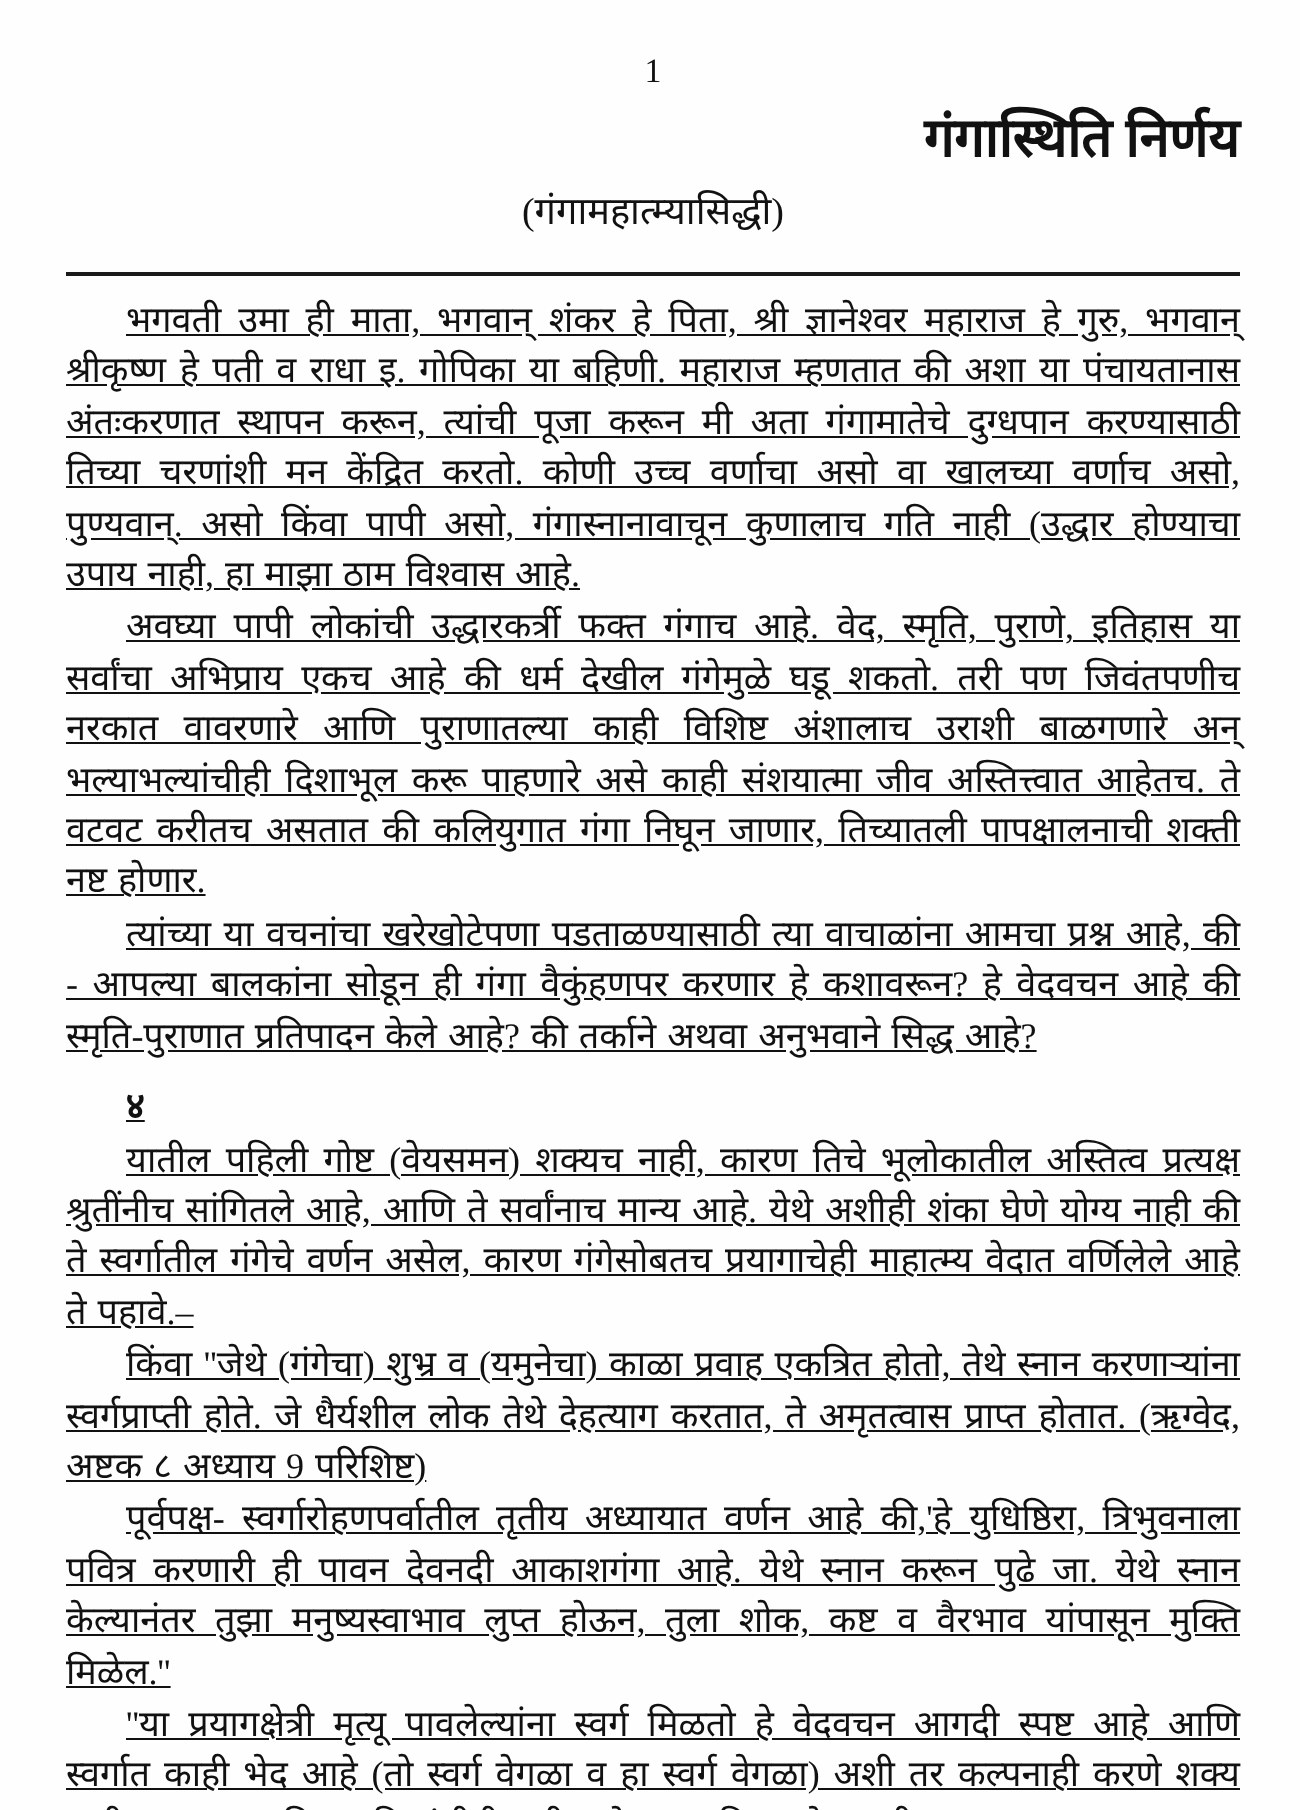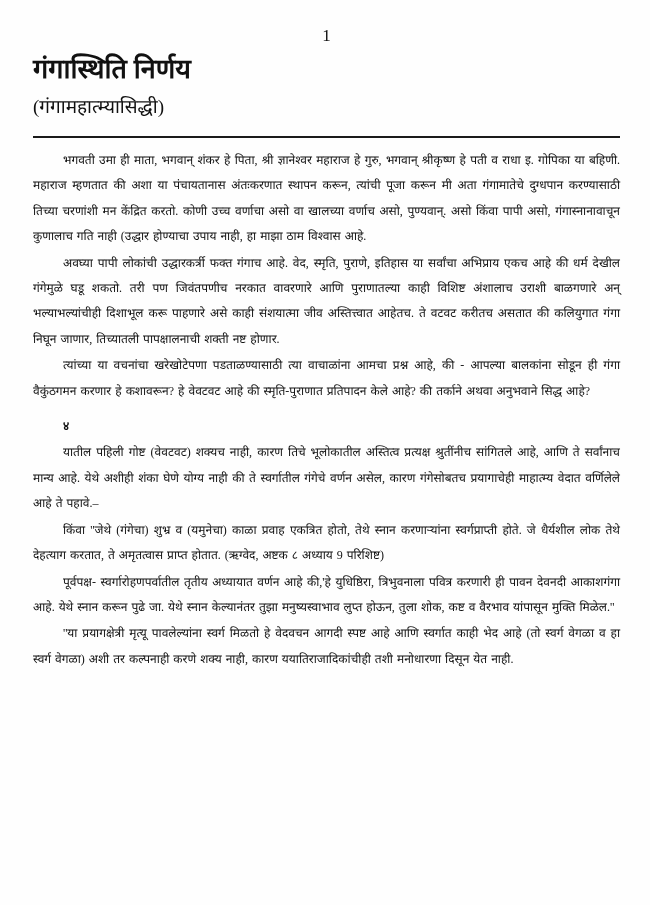--- a/index.html
+++ b/index.html
@@ -17,54 +17,55 @@
     overflow: hidden;
   }
   .page-number {
     text-align: center;
     font-size: 17px;
     line-height: 20px;
     margin-bottom: 6px;
     font-family: "Liberation Serif", serif;
   }
   .doc-title {
-    text-align: left;
+    text-align: right;
     font-size: 27px;
     font-weight: bold;
     line-height: 34px;
     margin-bottom: 8px;
   }
   .doc-subtitle {
-    text-align: left;
+    text-align: center;
     font-size: 19px;
     font-weight: normal;
     line-height: 26px;
     margin-bottom: 16px;
   }
   .running-head {
     position: relative;
     height: 22px;
     font-size: 15.5px;
     font-weight: bold;
     margin-bottom: 6px;
   }
   .running-head .left  { position: absolute; left: 0; top: 0; }
   .running-head .mid   { position: absolute; left: 268px; top: 0; }
   .head-rule {
     border: 0;
     border-top: 2px solid #1a1a1a;
     margin: 0 0 10px 0;
   }
   .body-text p {
-    font-size: 12px;
+    font-size: 18px;
     line-height: 25.4px;
     text-align: justify;
     text-indent: 30px;
     margin-bottom: 1px;
     word-spacing: 1px;
+    text-decoration: underline;
   }
   .section-marker {
     text-align: center;
     font-size: 16px;
     font-weight: bold;
     line-height: 25px;
     margin: 10px 0 10px 0;
     text-indent: 0;
   }
 </style>
@@ -79,24 +80,24 @@
 
   <div class="doc-subtitle">(गंगामहात्म्यासिद्धी)</div>
 
 
   <hr class="head-rule">
 
   <div class="body-text">
 
     <p>भगवती उमा ही माता, भगवान् शंकर हे पिता, श्री ज्ञानेश्वर महाराज हे गुरु, भगवान् श्रीकृष्ण हे पती व राधा इ. गोपिका या बहिणी. महाराज म्हणतात की अशा या पंचायतानास अंतःकरणात स्थापन करून, त्यांची  पूजा करून मी अता गंगामातेचे दुग्धपान करण्यासाठी तिच्या चरणांशी मन केंद्रित करतो. कोणी उच्च वर्णाचा असो वा खालच्या वर्णाच असो, पुण्यवान्. असो किंवा पापी असो, गंगास्नानावाचून कुणालाच गति  नाही (उद्धार होण्याचा उपाय नाही, हा माझा ठाम विश्वास आहे.</p>
     <p>अवघ्या पापी लोकांची उद्धारकर्त्री फक्त गंगाच आहे. वेद, स्मृति, पुराणे, इतिहास या सर्वांचा अभिप्राय एकच आहे की धर्म देखील गंगेमुळे घडू शकतो. तरी पण जिवंतपणीच नरकात वावरणारे आणि पुराणातल्या काही विशिष्ट अंशालाच उराशी बाळगणारे अन् भल्याभल्यांचीही दिशाभूल करू पाहणारे असे काही संशयात्मा जीव अस्तित्त्वात आहेतच. ते वटवट करीतच असतात की कलियुगात गंगा निघून जाणार, तिच्यातली पापक्षालनाची शक्ती नष्ट होणार.</p>
-    <p>त्यांच्या या वचनांचा खरेखोटेपणा पडताळण्यासाठी त्या वाचाळांना आमचा प्रश्न आहे, की - आपल्या बालकांना सोडून ही गंगा वैकुंठगमन करणार हे कशावरून? हे वेवटवट आहे की स्मृति-पुराणात प्रतिपादन केले आहे? की तर्काने अथवा अनुभवाने सिद्ध आहे?</p>
+    <p>त्यांच्या या वचनांचा खरेखोटेपणा पडताळण्यासाठी त्या वाचाळांना आमचा प्रश्न आहे, की - आपल्या बालकांना सोडून ही गंगा वैकुंहणपर करणार हे कशावरून? हे वेदवचन आहे की स्मृति-पुराणात प्रतिपादन केले आहे? की तर्काने अथवा अनुभवाने सिद्ध आहे?</p>
 
     <p class="section-marker">४</p>
 
-    <p>यातील पहिली गोष्ट (वेवटवट) शक्यच नाही, कारण तिचे भूलोकातील अस्तित्व प्रत्यक्ष श्रुतींनीच सांगितले आहे, आणि ते सर्वांनाच मान्य आहे. येथे अशीही शंका घेणे योग्य नाही की ते स्वर्गातील गंगेचे वर्णन असेल, कारण गंगेसोबतच प्रयागाचेही माहात्म्य वेदात वर्णिलेले आहे ते पहावे.–</p>
+    <p>यातील पहिली गोष्ट (वेयसमन) शक्यच नाही, कारण तिचे भूलोकातील अस्तित्व प्रत्यक्ष श्रुतींनीच सांगितले आहे, आणि ते सर्वांनाच मान्य आहे. येथे अशीही शंका घेणे योग्य नाही की ते स्वर्गातील गंगेचे वर्णन असेल, कारण गंगेसोबतच प्रयागाचेही माहात्म्य वेदात वर्णिलेले आहे ते पहावे.–</p>
     <p>किंवा ''जेथे (गंगेचा) शुभ्र व (यमुनेचा) काळा प्रवाह एकत्रित होतो, तेथे स्नान करणाऱ्यांना स्वर्गप्राप्ती होते. जे धैर्यशील लोक तेथे देहत्याग करतात, ते अमृतत्वास प्राप्त होतात. (ऋग्वेद, अष्टक ८ अध्याय 9 परिशिष्ट)</p>
     <p>पूर्वपक्ष- स्वर्गारोहणपर्वातील तृतीय अध्यायात वर्णन आहे की,'हे युधिष्ठिरा, त्रिभुवनाला पवित्र करणारी ही पावन देवनदी आकाशगंगा आहे. येथे स्नान करून पुढे जा. येथे स्नान केल्यानंतर तुझा मनुष्यस्वाभाव लुप्त होऊन, तुला शोक, कष्ट व वैरभाव यांपासून मुक्ति मिळेल.''</p>
     <p>''या प्रयागक्षेत्री मृत्यू पावलेल्यांना स्वर्ग मिळतो हे वेदवचन आगदी स्पष्ट आहे आणि स्वर्गात काही भेद आहे (तो स्वर्ग वेगळा व हा स्वर्ग वेगळा) अशी तर कल्पनाही करणे शक्य नाही, कारण ययातिराजादिकांचीही तशी मनोधारणा दिसून येत नाही.</p>
 
   </div>
 
 </div>
 
 </body></html>

